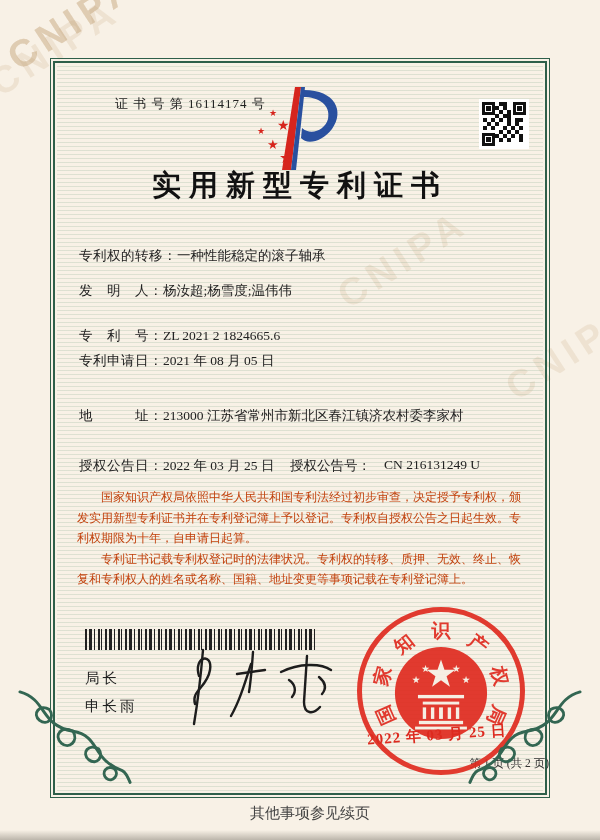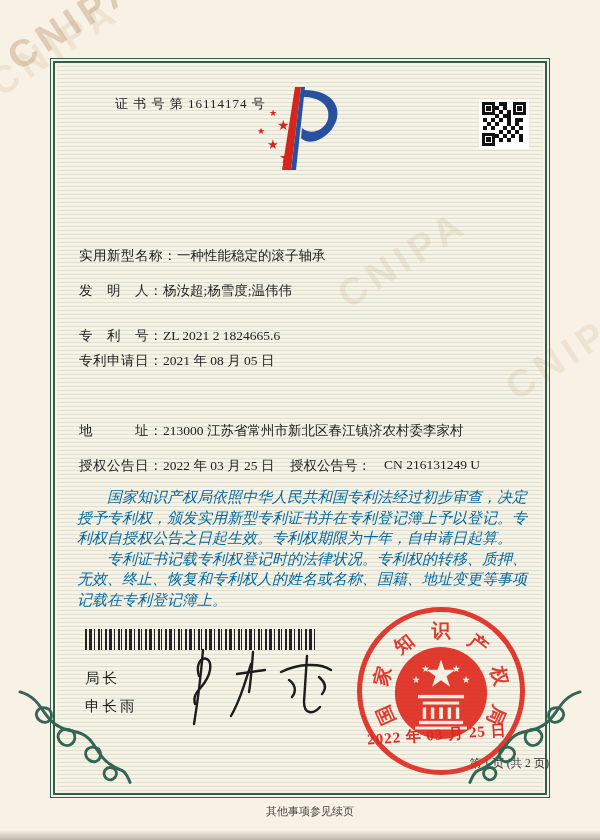--- a/index.html
+++ b/index.html
@@ -41,22 +41,22 @@
      0 36px #111,8px 36px #111,20px 36px #111;}
 
   .title{left:0;right:0;top:107px;text-align:center;font-size:29px;font-weight:bold;
          letter-spacing:8px;color:#111;z-index:3;}
 
   .row{left:28px;width:452px;font-size:13.5px;white-space:nowrap;color:#222;z-index:3;}
   .row .lbl{letter-spacing:.5px;}
   .row .g2l{position:absolute;left:211px;}
   .row .g2v{position:absolute;left:305px;}
 
-  .paras{left:26px;top:428px;width:450px;font-size:15px;line-height:20.5px;
-         font-style:italic;color:#0369a1;z-index:3;}
+  .paras{left:26px;top:428px;width:450px;font-size:12px;line-height:20.5px;
+         color:#c2410c;z-index:3;}
   .paras p{margin:0;text-indent:2em;}
 
   .barcode{left:34px;top:570px;width:230px;height:21px;z-index:3;
     background:repeating-linear-gradient(90deg,#222 0 2px,rgba(0,0,0,0) 2px 4px,
       #222 4px 7px,rgba(0,0,0,0) 7px 9px,#222 9px 10px,rgba(0,0,0,0) 10px 13px,
       #222 13px 15px,rgba(0,0,0,0) 15px 16px,#222 16px 17px,rgba(0,0,0,0) 17px 20px);}
 
   .role{left:34px;top:610px;font-size:14.5px;letter-spacing:3px;color:#222;z-index:3;}
   .dname{left:34px;top:638px;font-size:14.5px;letter-spacing:3px;color:#222;z-index:3;text-align:center;}
   .sig{left:118px;top:585px;z-index:3;}
@@ -71,21 +71,21 @@
   .seal .c3{left:31px;top:21px;transform:rotate(-38deg);}
   .seal .c4{left:68px;top:8px;}
   .seal .c5{left:105px;top:21px;transform:rotate(38deg);}
   .seal .c6{left:126px;top:53px;transform:rotate(76deg);}
   .seal .c7{left:123px;top:92px;transform:rotate(114deg);}
   .emblem{position:absolute;left:31px;top:33px;}
   .seal-date{left:316px;top:666px;width:160px;font-size:15px;font-weight:bold;color:#dd2a1f;
         transform:rotate(-4deg);letter-spacing:1px;z-index:5;}
 
   .page-num{left:0;right:0;top:697px;text-align:right;font-size:11.5px;color:#333;z-index:3;}
-  .note{position:absolute;left:0;right:0;top:804px;text-align:center;font-size:11px;
+  .note{position:absolute;left:0;right:0;top:804px;text-align:center;font-size:15px;
         color:#444;z-index:3;margin-left:20px;}
 
   .flourish{position:absolute;z-index:4;}
   .fl-left{left:16px;top:686px;transform:scaleX(-1);}
   .fl-right{left:466px;top:686px;}
 
   .photo-edge{position:absolute;left:0;right:0;bottom:0;height:10px;z-index:6;
         background:linear-gradient(to bottom,rgba(0,0,0,0),rgba(90,85,75,.38));}
 </style>
 </head>
@@ -116,34 +116,35 @@
       <text x="30" y="80" font-size="16" fill="#d6251d">★</text>
     </svg>
 
     <div class="qr">
       <div class="f f1"></div>
       <div class="f f2"></div>
       <div class="f f3"></div>
       <div class="mods"></div>
     </div>
 
+    <div class="title">实用新型专利证书</div>
 
     <div class="row" style="top:188px">
-      <span class="lbl">实用新型名称：</span><span class="val">一种性能稳定的滚子轴承</span>
+      <span class="lbl">专利权的转移：</span><span class="val">一种性能稳定的滚子轴承</span>
     </div>
     <div class="row" style="top:223px">
       <span class="lbl">发　明　人：</span><span class="val">杨汝超;杨雪度;温伟伟</span>
     </div>
     <div class="row" style="top:268px">
       <span class="lbl">专　利　号：</span><span class="val">ZL 2021 2 1824665.6</span>
     </div>
     <div class="row" style="top:293px">
       <span class="lbl">专利申请日：</span><span class="val">2021 年 08 月 05 日</span>
     </div>
-    <div class="row" style="top:363px">
+    <div class="row" style="top:348px">
       <span class="lbl">地　　　址：</span><span class="val">213000 江苏省常州市新北区春江镇济农村委李家村</span>
     </div>
     <div class="row" style="top:398px">
       <span class="lbl">授权公告日：</span><span class="val">2022 年 03 月 25 日</span>
       <span class="g2l">授权公告号：</span>
       <span class="g2v">CN 216131249 U</span>
     </div>
 
     <div class="paras">
       <p>国家知识产权局依照中华人民共和国专利法经过初步审查，决定授予专利权，颁发实用新型专利证书并在专利登记簿上予以登记。专利权自授权公告之日起生效。专利权期限为十年，自申请日起算。</p>

